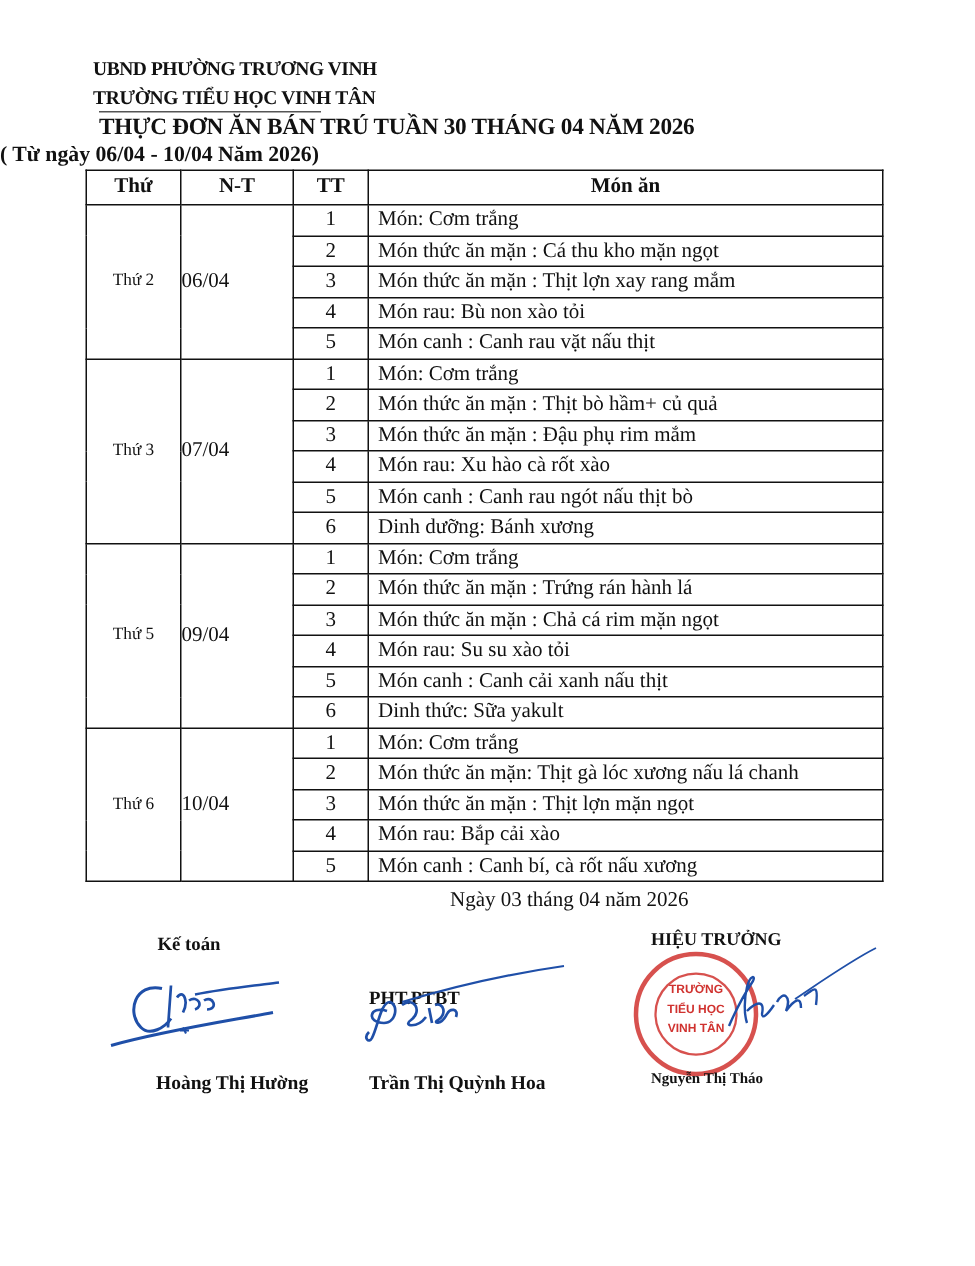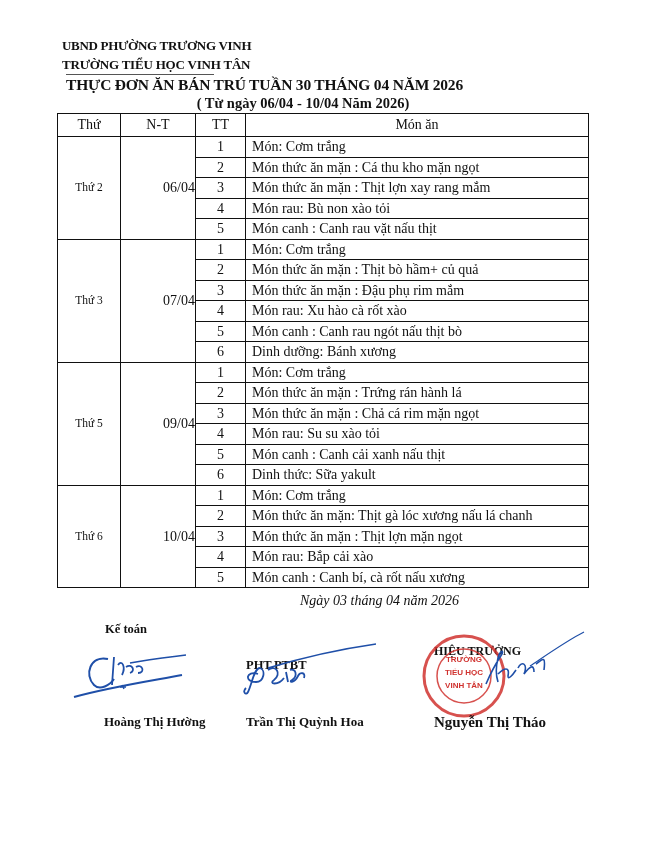--- a/index.html
+++ b/index.html
@@ -2,30 +2,30 @@
 <html><head>
 <meta charset="utf-8">
 <style>
   html,body{margin:0;padding:0;background:#fff;}
   body{width:650px;height:844px;position:relative;overflow:hidden;font-family:"Liberation Serif","DejaVu Serif",serif;color:#111;}
   .abs{position:absolute;}
   .org{left:62px;top:38px;font-size:13px;letter-spacing:-0.3px;font-weight:bold;}
   .school{left:62px;top:57px;font-size:13px;font-weight:bold;letter-spacing:-0.2px;}
   .school-ul{left:66px;top:74px;width:148px;height:1px;background:#555;}
   .title{left:0;width:529px;top:76px;text-align:center;font-size:15.5px;font-weight:bold;letter-spacing:-0.2px;}
-  .subtitle{left:0;width:606px;top:95px;text-align:center;font-size:14.5px;font-weight:bold;}
+  .subtitle{left:0;width:606px;top:95px;text-align:left;font-size:14.5px;font-weight:bold;}
   table.menu{position:absolute;left:57px;top:113px;width:531px;border-collapse:collapse;table-layout:fixed;}
   table.menu td, table.menu th{border:1.5px solid #111;padding:0;font-size:14px;height:19.5px;line-height:19.5px;}
-  table.menu th{font-weight:normal;height:22px;line-height:22px;font-size:14px;text-align:center;}
+  table.menu th{font-weight:bold;height:22px;line-height:22px;font-size:14px;text-align:center;}
   table.menu td.day{text-align:center;font-size:11.5px;vertical-align:middle;}
-  table.menu td.date{text-align:right;font-size:14px;vertical-align:middle;}
+  table.menu td.date{text-align:left;font-size:14px;vertical-align:middle;}
   table.menu td.num{text-align:center;}
   table.menu td.dish{padding-left:6px;white-space:nowrap;overflow:hidden;}
   table.menu tr.sub td.num, table.menu tr.sub td.dish{border-top:1px dotted #333;}
-  .signdate{left:300px;top:593px;font-style:italic;font-size:14px;}
+  .signdate{left:300px;top:593px;font-size:14px;}
   .role{font-weight:bold;font-size:12.5px;}
   .name{font-weight:bold;font-size:13px;}
   svg{position:absolute;}
 </style>
 </head>
 <body>
 
 <div class="abs org">UBND PHƯỜNG TRƯƠNG VINH</div>
 <div class="abs school">TRƯỜNG TIỂU HỌC VINH TÂN</div>
 <div class="abs school-ul"></div>
@@ -164,23 +164,23 @@
 <div class="abs name" style="left:104px;top:714px;">Hoàng Thị Hường</div>
 
 <div class="abs role" style="left:246px;top:622px;margin-top:36px;">PHT.PTBT</div>
 <svg style="left:238px;top:640px;" width="140" height="60">
   <path d="M20 34 C8 30 6 42 18 42 C26 42 28 30 22 28 C16 28 14 44 10 52 C8 56 4 52 8 48" stroke="#1f4fa8" stroke-width="1.8" fill="none"></path>
   <path d="M30 30 C38 24 44 34 36 40 C30 44 40 46 46 38 M48 32 L50 42 M52 30 C58 28 60 36 54 40 C50 42 56 44 60 36 C62 32 68 32 66 38" stroke="#1f4fa8" stroke-width="1.8" fill="none"></path>
   <path d="M30 28 C70 16 110 8 138 4" stroke="#1f4fa8" stroke-width="1.4" fill="none"></path>
 </svg>
 <div class="abs name" style="left:246px;top:714px;">Trần Thị Quỳnh Hoa</div>
 
-<div class="abs role" style="left:434px;top:619px;font-size:12px;margin-top:25px;">HIỆU TRƯỞNG</div>
+<div class="abs role" style="left:434px;top:619px;font-size:12px;">HIỆU TRƯỞNG</div>
 <svg style="left:418px;top:630px;" width="170" height="90">
   <circle cx="46" cy="46" r="40" stroke="#d0322f" stroke-width="3" fill="none" opacity="0.85"></circle>
   <circle cx="46" cy="46" r="27" stroke="#d0322f" stroke-width="1.5" fill="none" opacity="0.85"></circle>
   <text x="46" y="32" text-anchor="middle" font-size="8" font-weight="bold" fill="#d0322f" font-family="Liberation Sans, sans-serif">TRƯỜNG</text>
   <text x="46" y="45" text-anchor="middle" font-size="8" font-weight="bold" fill="#d0322f" font-family="Liberation Sans, sans-serif">TIỂU HỌC</text>
   <text x="46" y="58" text-anchor="middle" font-size="8" font-weight="bold" fill="#d0322f" font-family="Liberation Sans, sans-serif">VINH TÂN</text>
   <path d="M68 54 C74 40 80 30 84 24 C86 20 82 20 80 28 C78 36 78 46 80 52 M80 44 C86 38 92 36 90 46 C90 50 94 46 98 40 M100 38 C104 30 110 34 106 44 C112 36 116 34 116 42 M118 34 C124 30 128 24 126 40" stroke="#1f4fa8" stroke-width="1.6" fill="none"></path>
   <path d="M112 36 C130 24 150 10 166 2" stroke="#1f4fa8" stroke-width="1.2" fill="none"></path>
 </svg>
-<div class="abs name" style="left:434px;top:714px;font-size:15px;">Nguyễn Thị Tháo</div>
+<div class="abs name" style="left:434px;top:714px;font-size:10px;">Nguyễn Thị Tháo</div>
 
 </body></html>

